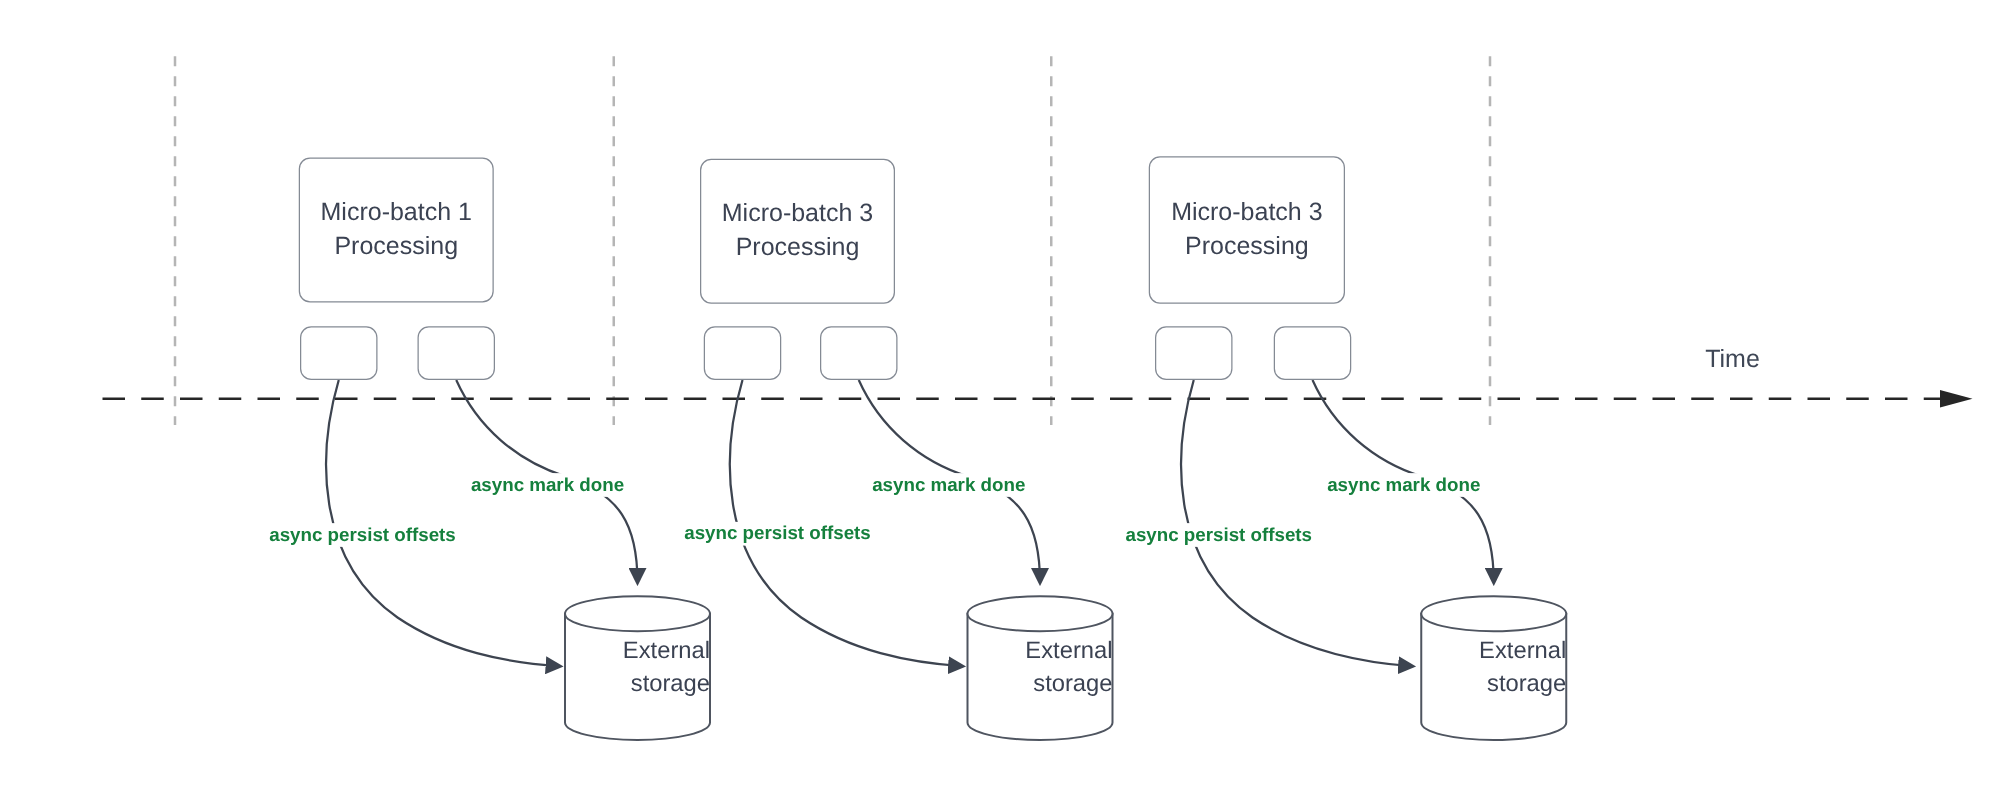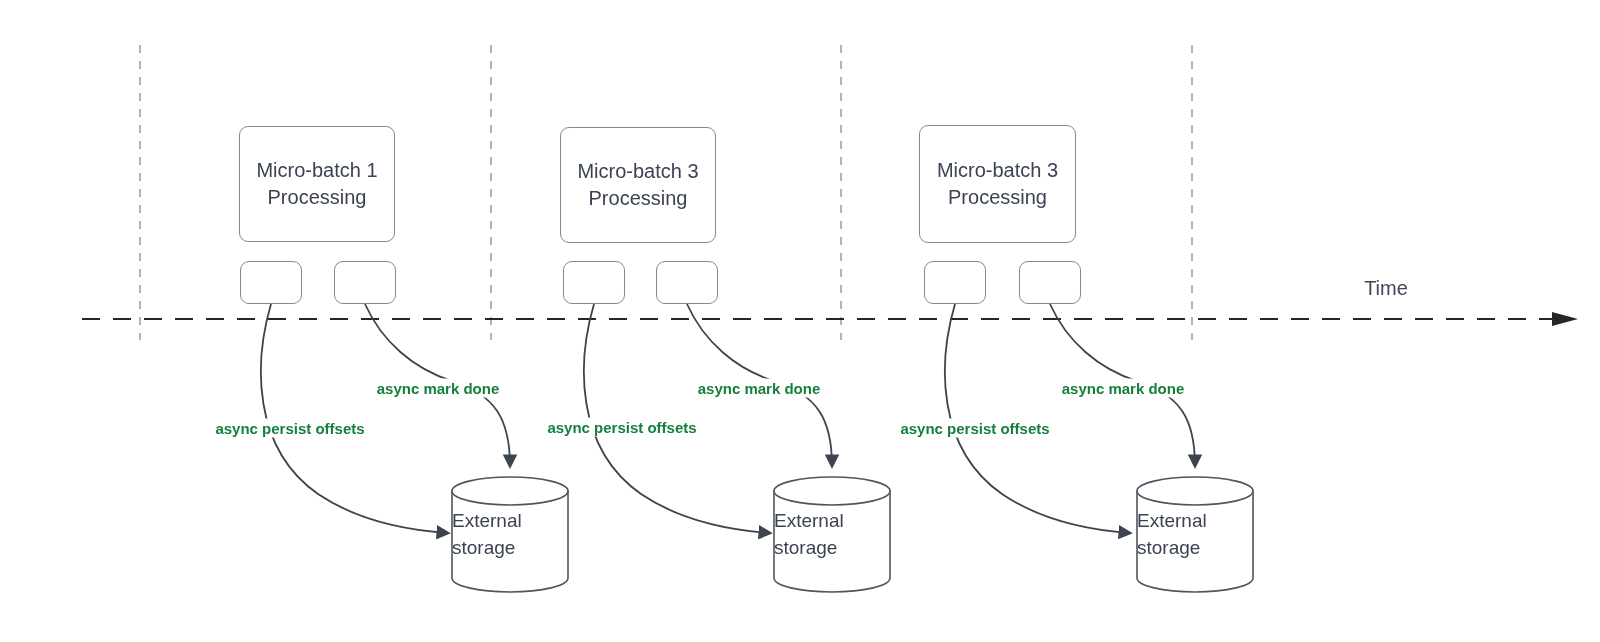--- a/index.html
+++ b/index.html
@@ -39,21 +39,21 @@
     font-weight: bold;
     color: #15803d;
     background: #ffffff;
     padding: 1px 3px;
     white-space: nowrap;
   }
   .storage-label {
     position: absolute;
     transform: translateX(-50%);
     width: 116px;
-    text-align: left;
+    text-align: right;
     font-size: 19px;
     line-height: 27px;
     color: #3b4252;
     white-space: pre-line;
   }
   .time-label {
     position: absolute;
     transform: translate(-50%, -50%);
     font-size: 20px;
     color: #3f4756;

